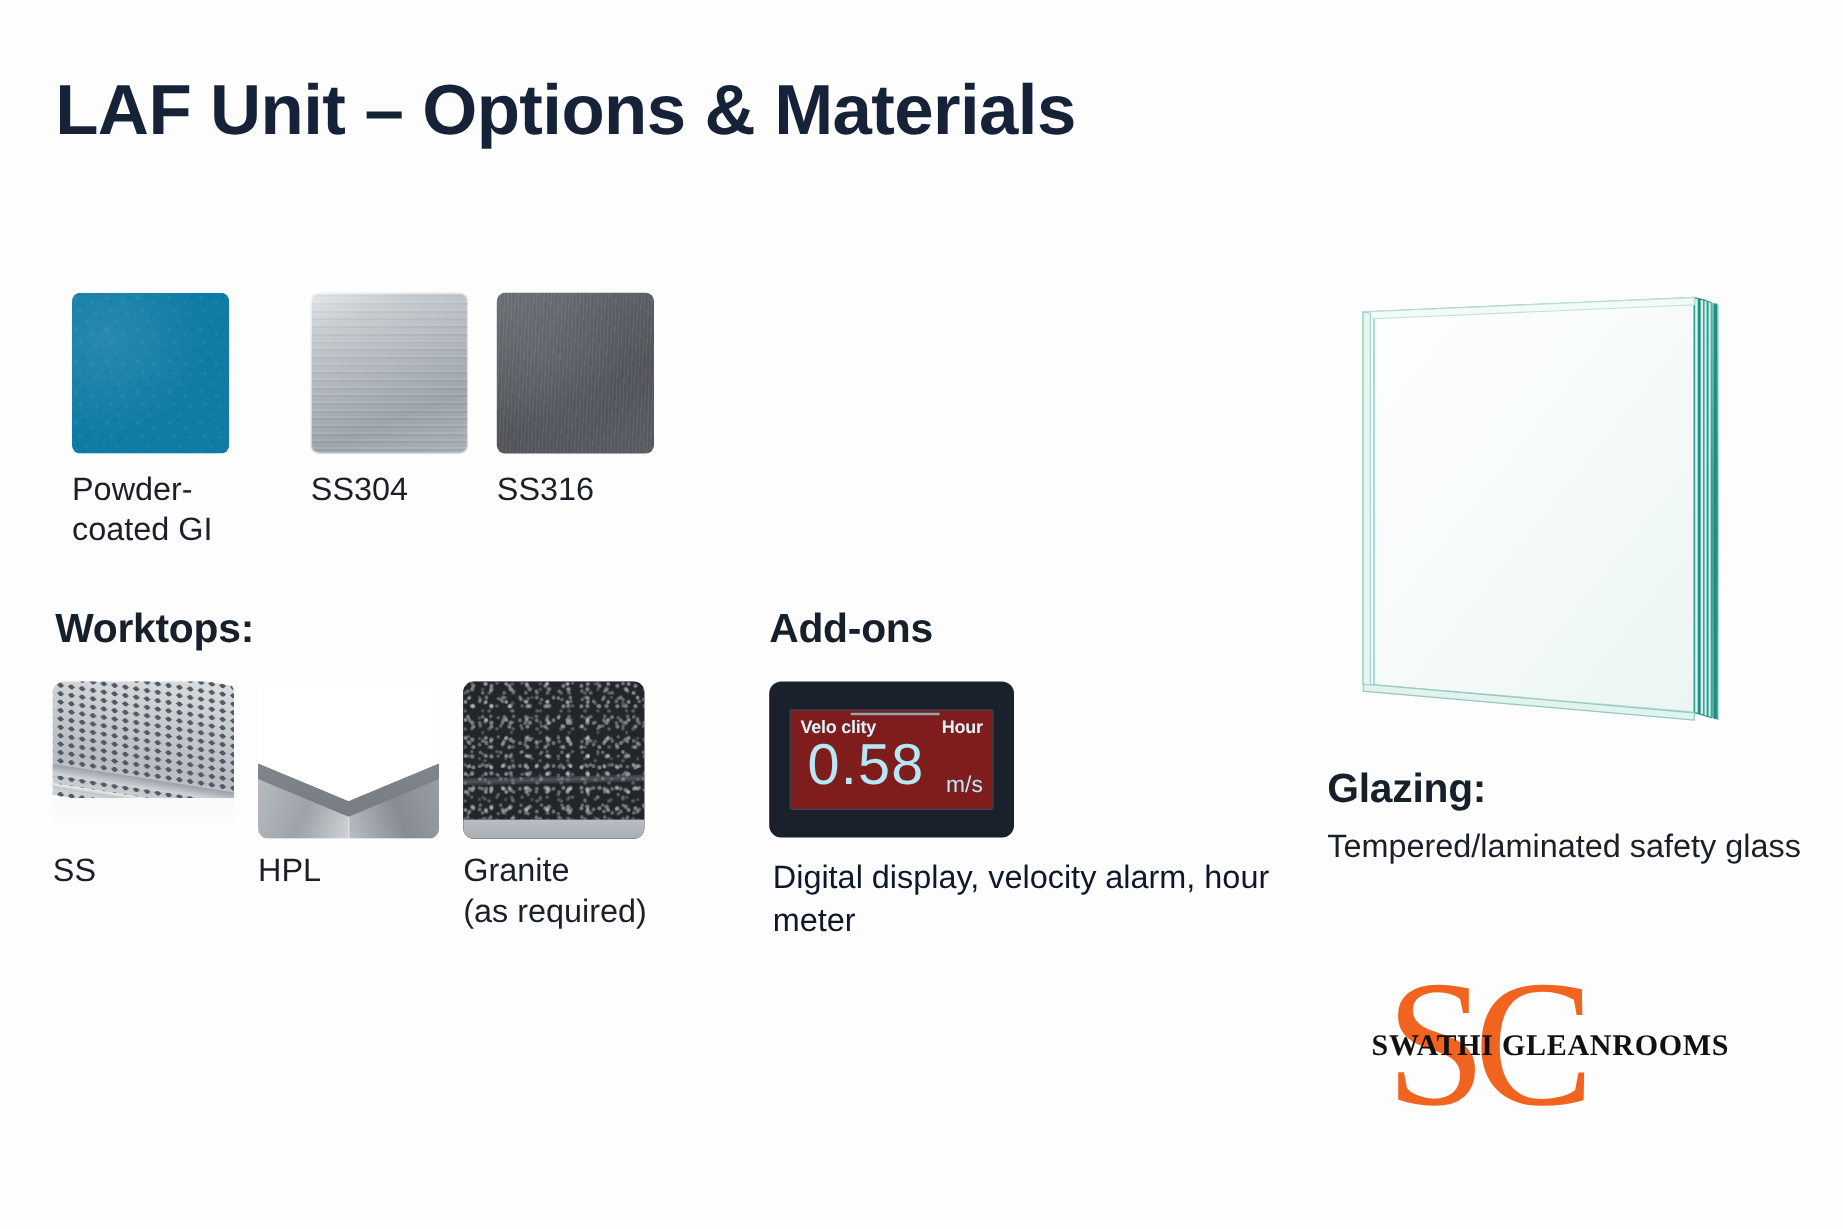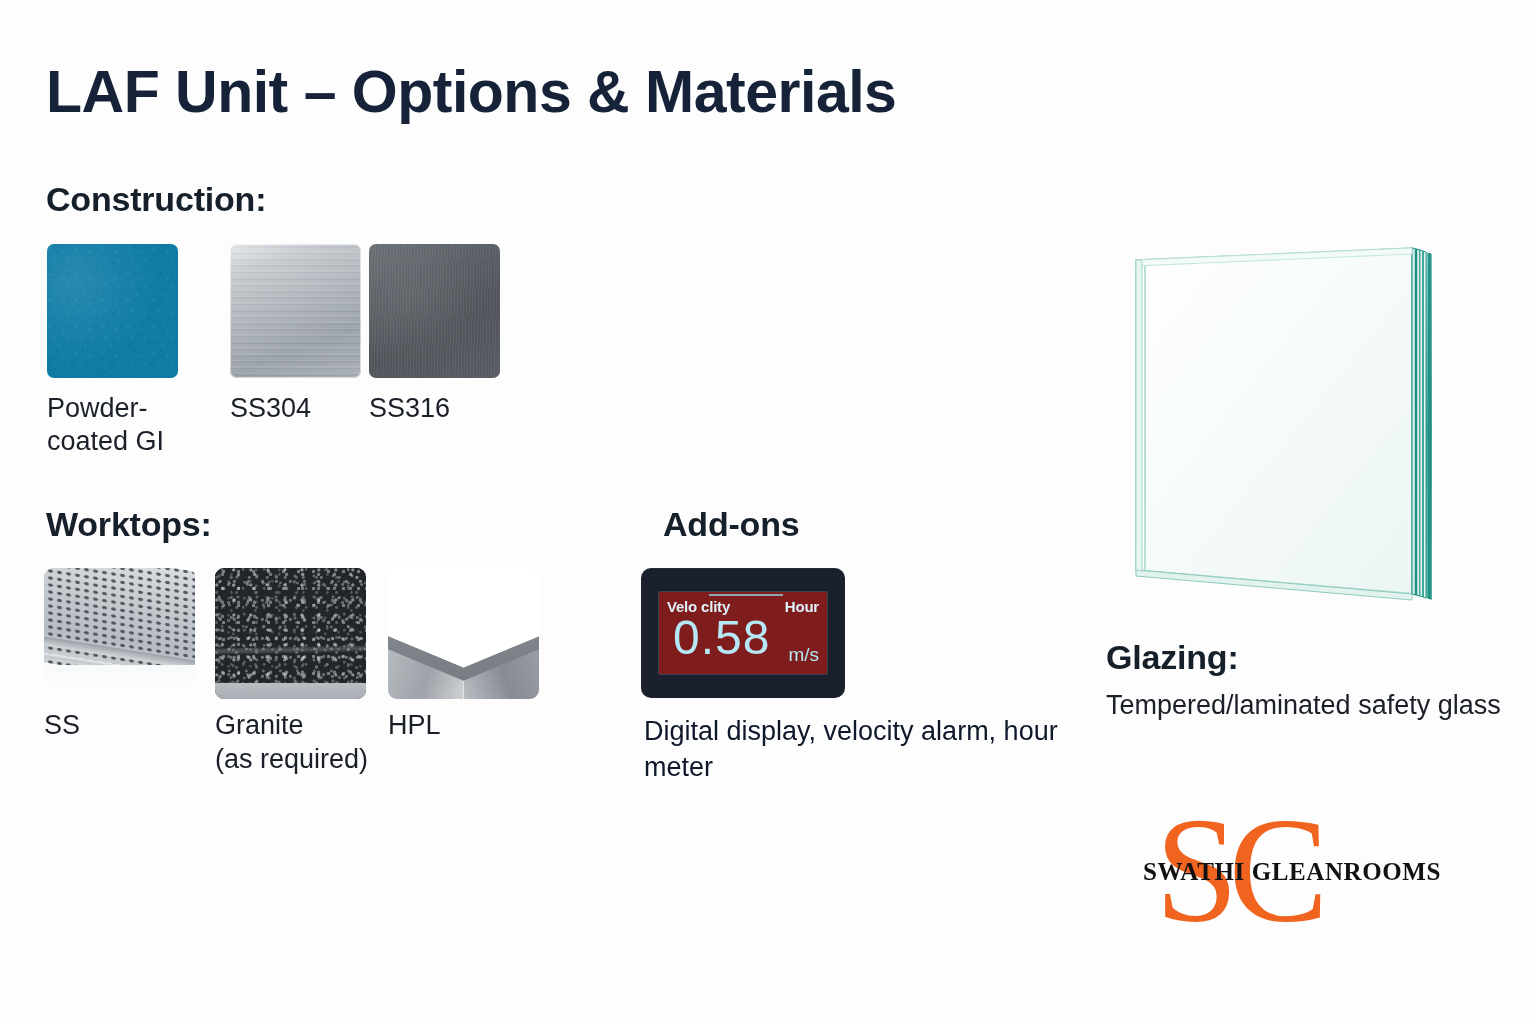--- a/index.html
+++ b/index.html
@@ -42,29 +42,29 @@
   .section-head {
     position: absolute;
     font-size: 34px;
     font-weight: 700;
     letter-spacing: -0.2px;
     color: #16202b;
     white-space: nowrap;
   }
   #construction-head { left: 46px; top: 180px; }
   #worktops-head     { left: 46px; top: 505px; }
-  #addons-head       { left: 641px; top: 505px; margin-left: 22px; }
+  #addons-head       { left: 641px; top: 505px; }
 
   
   .swatch-row {
     position: absolute;
     display: flex;
     align-items: flex-start;
   }
-  #construction-row { left: 47px; top: 244px; gap: 8px; }
+  #construction-row { left: 60px; top: 244px; gap: 24px; }
   #worktops-row     { left: 44px; top: 568px; gap: 20px; }
 
   .swatch-cell {
     display: flex;
     flex-direction: column;
     align-items: flex-start;
   }
 
   .swatch {
     width: 131px;
@@ -423,21 +423,20 @@
     white-space: nowrap;
   }
 </style>
 </head>
 <body>
 
 <div class="slide">
 
   <div class="title">LAF Unit – Options &amp; Materials</div>
 
-  <div class="section-head" id="construction-head">Construction:</div>
 
   <div class="swatch-row" id="construction-row">
 
     <div class="swatch-cell">
       <div class="swatch sw-powder"></div>
       <div class="swatch-label">Powder-coated GI</div>
     </div>
 
     <div class="swatch-cell">
       <div class="swatch sw-ss304"></div>
@@ -456,42 +455,42 @@
   <div class="swatch-row" id="worktops-row">
 
     <div class="swatch-cell">
       <div class="swatch worktop sw-ssperf">
         <div class="perf-plate"></div>
         <div class="perf-edge"></div>
         <div class="perf-edge2"></div>
         <div class="perf-base"></div>
       </div>
       <div class="worktop-label">SS</div>
+    </div>
+
+    <div class="swatch-cell">
+      <div class="swatch worktop sw-hpl">
+        <div class="hpl-side-l"></div>
+        <div class="hpl-side-r"></div>
+        <div class="hpl-edge"></div>
+        <div class="hpl-top"></div>
+      </div>
+      <div class="worktop-label">HPL</div>
     </div>
 
     <div class="swatch-cell">
       <div class="swatch worktop sw-granite">
         <div class="gr-face"></div>
         <div class="gr-line"></div>
         <div class="gr-base"></div>
       </div>
       <div class="worktop-label">
         <span>Granite</span><br>
         <span>(as required)</span>
       </div>
-    </div>
-
-    <div class="swatch-cell">
-      <div class="swatch worktop sw-hpl">
-        <div class="hpl-side-l"></div>
-        <div class="hpl-side-r"></div>
-        <div class="hpl-edge"></div>
-        <div class="hpl-top"></div>
-      </div>
-      <div class="worktop-label">HPL</div>
     </div>
 
   </div>
 
   <div class="section-head" id="addons-head">Add-ons</div>
 
   <div id="display-device">
     <div id="display-screen">
       <div id="display-topbar"></div>
       <div id="display-velocity-label">Velo clity</div>

